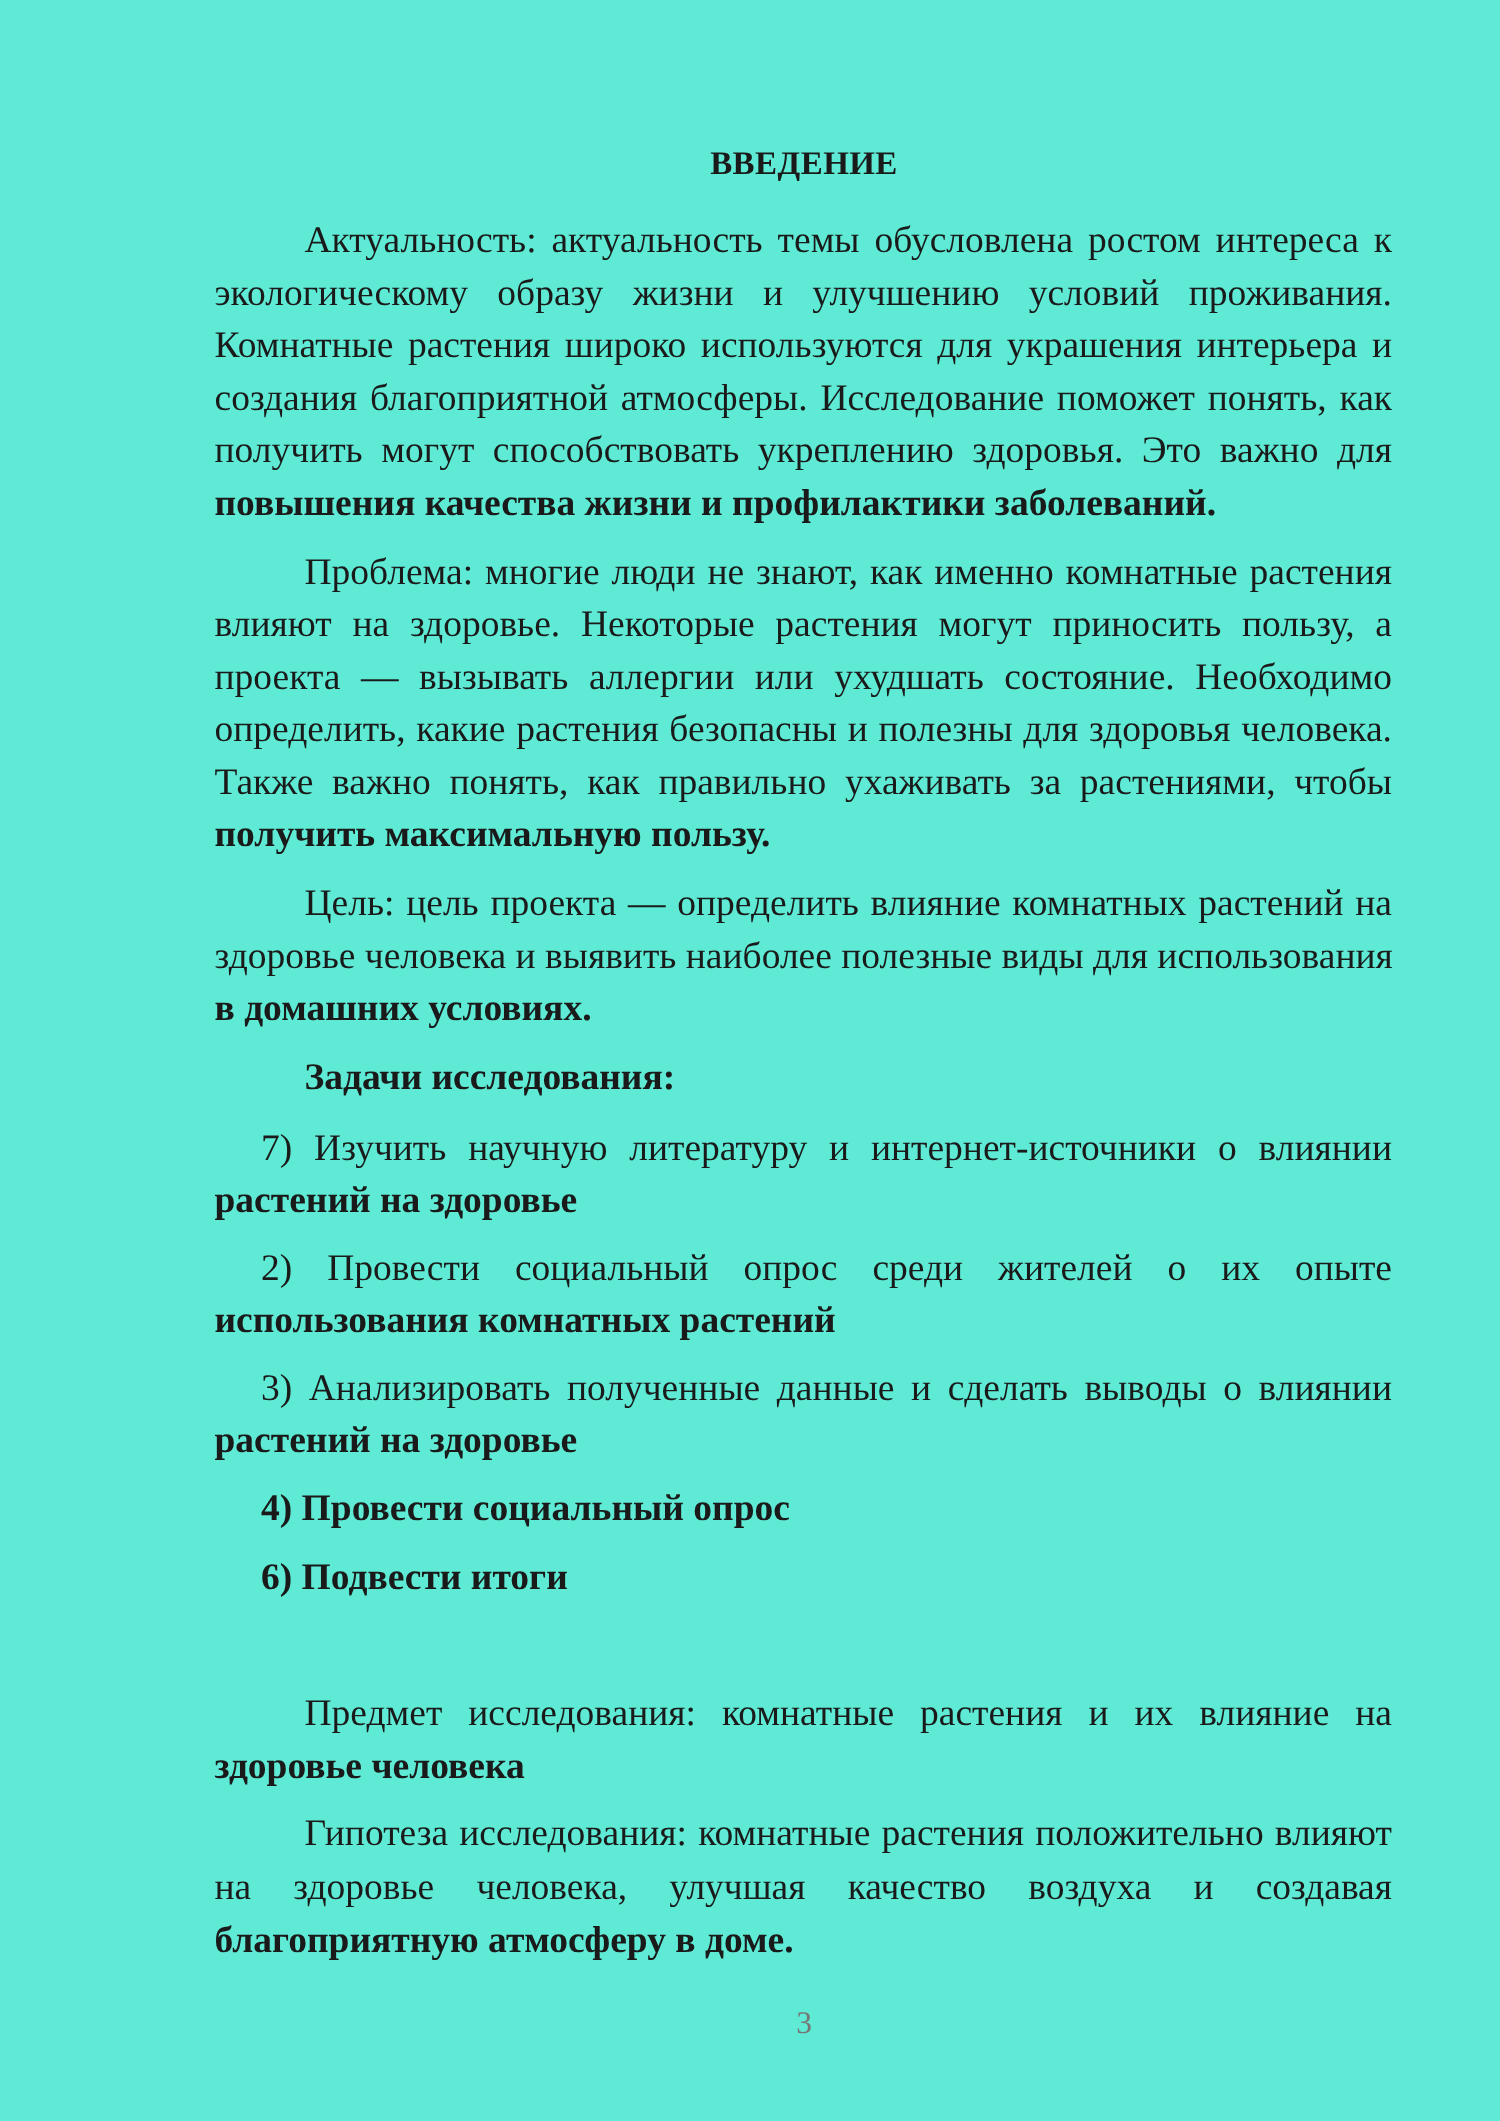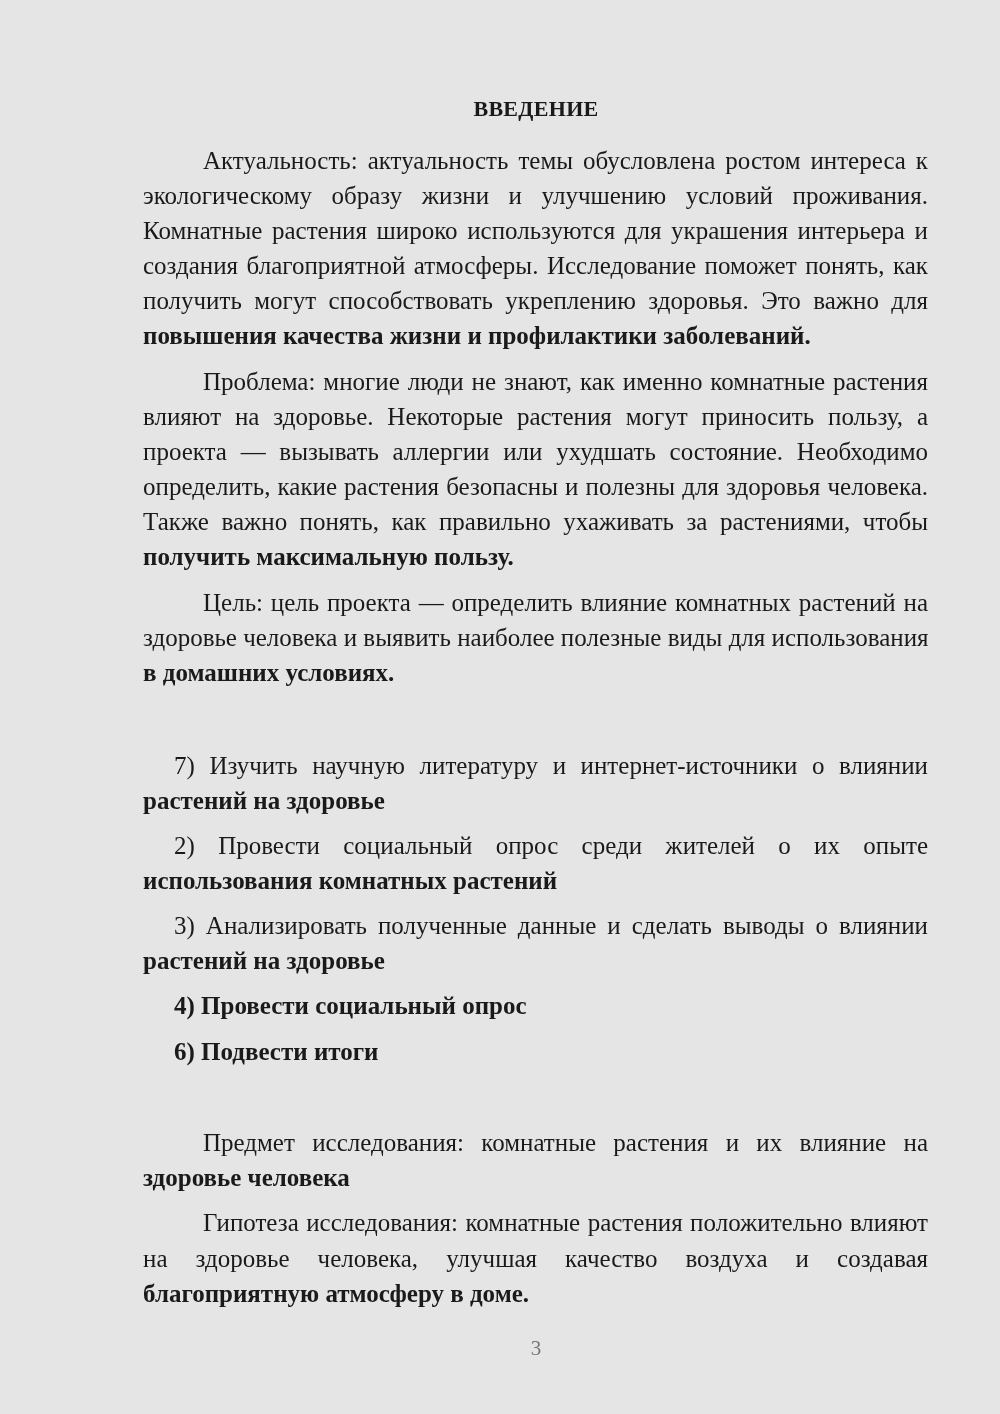--- a/index.html
+++ b/index.html
@@ -1,18 +1,18 @@
 <!DOCTYPE html>
 <html><head>
 <meta charset="utf-8">
 <style>
   html, body { margin: 0; padding: 0; background: #ffffff; }
   body { width: 1000px; height: 1414px; position: relative; overflow: hidden;
          font-family: "Liberation Serif", "DejaVu Serif", serif; color: #1a1a1a; }
-  .page { position: absolute; left: 0; top: 0; width: 1000px; height: 1414px; background: #e5e5e5; }
+  .page { position: absolute; left: 0; top: 0; width: 1000px; height: 1414px; background: #5eead4; }
   .title { position: absolute; top: 96px; left: 0; width: 1072px; text-align: center;
            font-weight: bold; font-size: 22px; letter-spacing: 0.3px; }
   .line { position: absolute; left: 143px; width: 785px; font-size: 25px; line-height: 30px;
           white-space: nowrap; text-align: justify; text-align-last: justify; }
   .line.last { text-align-last: left; font-weight: bold; }
   .indent { left: 203px; width: 725px; }
   .num { left: 174px; width: 754px; }
   .pagenum { position: absolute; top: 1336px; left: 0; width: 1072px; text-align: center;
              font-size: 21px; color: #777; }
 </style>
@@ -39,20 +39,21 @@
     <div class="line" style="top:507px">Также важно понять, как правильно ухаживать за растениями, чтобы</div>
     <div class="line last" style="top:542px">получить максимальную пользу.</div>
   </div>
 
   <div>
     <div class="line indent" style="top:588px">Цель: цель проекта — определить влияние комнатных растений на</div>
     <div class="line" style="top:623px">здоровье человека и выявить наиболее полезные виды для использования</div>
     <div class="line last" style="top:658px">в домашних условиях.</div>
   </div>
 
+  <div class="line indent last" style="top:704px">Задачи исследования:</div>
 
   <div>
     <div class="line num" style="top:751px">7) Изучить научную литературу и интернет-источники о влиянии</div>
     <div class="line last" style="top:786px">растений на здоровье</div>
 
     <div class="line num" style="top:831px">2) Провести социальный опрос среди жителей о их опыте</div>
     <div class="line last" style="top:866px">использования комнатных растений</div>
 
     <div class="line num" style="top:911px">3) Анализировать полученные данные и сделать выводы о влиянии</div>
     <div class="line last" style="top:946px">растений на здоровье</div>

